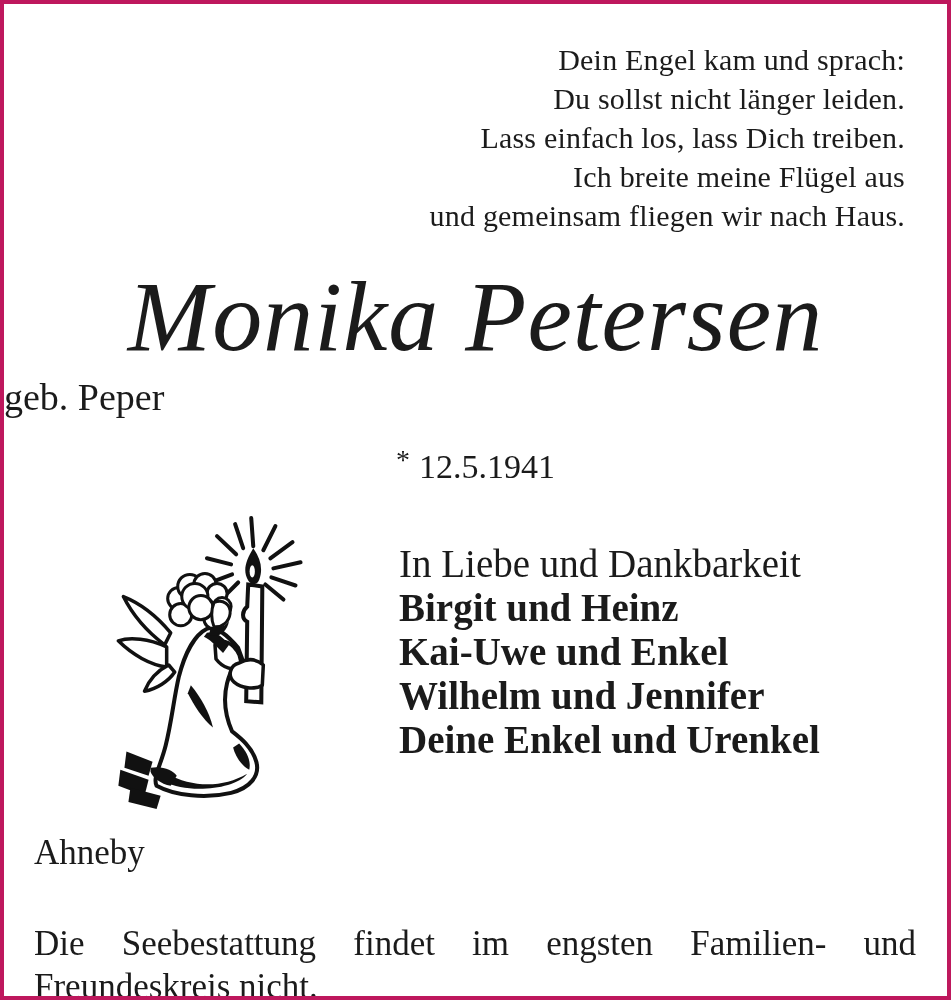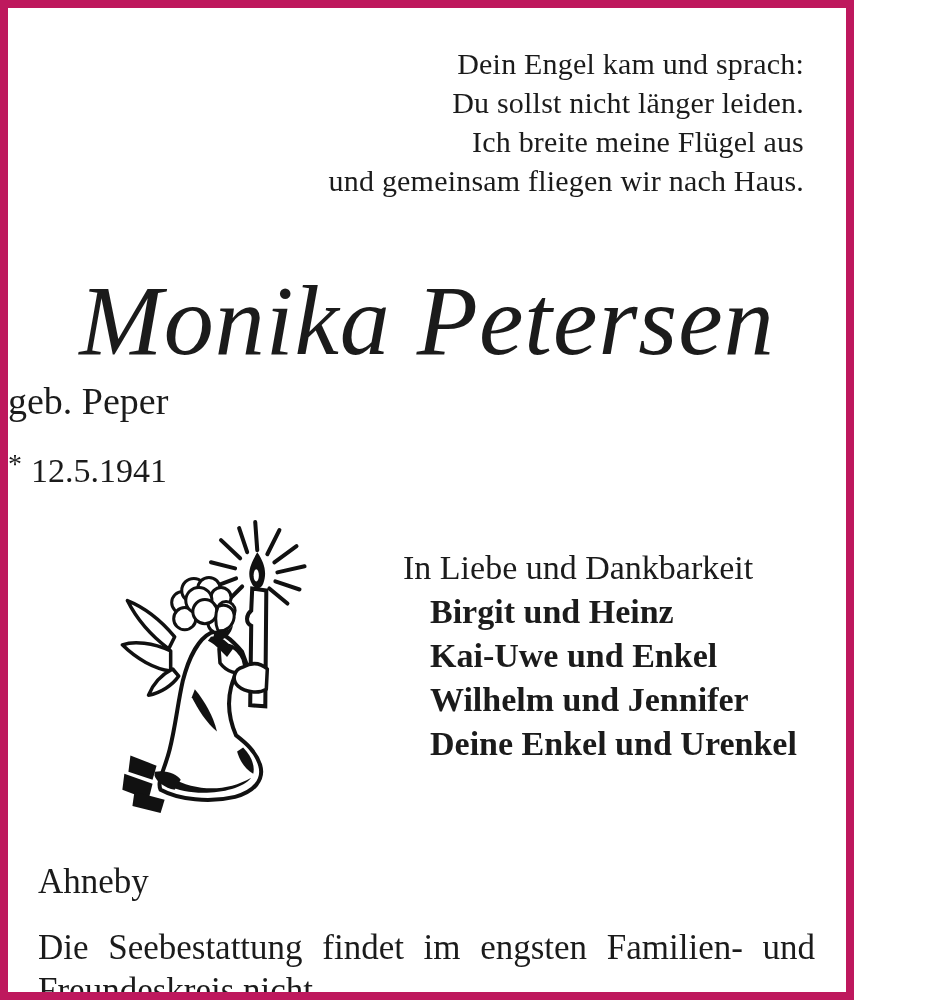--- a/index.html
+++ b/index.html
@@ -2,25 +2,25 @@
 <html lang="de"><head>
 <meta charset="utf-8">
 <style>
   html, body {
     margin: 0;
     padding: 0;
     background: #ffffff;
   }
   .page {
     position: relative;
-    width: 854px;
+    width: 951px;
     height: 1000px;
     background: #ffffff;
     box-sizing: border-box;
-    border: 8px solid #be185d;
+    border: 4px solid #be185d;
     overflow: hidden;
     font-family: "Liberation Serif", "DejaVu Serif", serif;
     color: #1b1b1b;
   }
 
   
   .poem {
     position: absolute;
     top: 36px;
     right: 42px;
@@ -57,21 +57,20 @@
   .dates {
     position: absolute;
     top: 436px;
     left: 0;
     width: 100%;
     display: flex;
     justify-content: center;
     gap: 48px;
     font-size: 34px;
     line-height: 40px;
-    flex-direction: column;
   }
   .date-item { white-space: nowrap; }
   .date-symbol {
     display: inline-block;
     font-size: 0.82em;
     vertical-align: 9px;
     margin-right: 9px;
   }
 
   
@@ -81,34 +80,33 @@
     top: 510px;
     width: 212px;
     height: 302px;
   }
 
   
   .mourners {
     position: absolute;
     left: 395px;
     top: 538px;
-    font-size: 34px;
+    font-size: 39px;
     line-height: 44px;
     font-family: Liberation Serif, serif;
   }
-  .mourners .names { font-weight: bold; margin-left: 27px; }
+  .mourners .names { font-weight: bold; }
 
   
   .location {
     position: absolute;
     left: 30px;
     top: 828px;
     font-size: 35px;
     line-height: 42px;
-    margin-top: 25px;
   }
   .notice {
     position: absolute;
     left: 30px;
     right: 31px;
     top: 886px;
     font-size: 35px;
     line-height: 43px;
   }
   .notice .justified {
@@ -120,20 +118,21 @@
   .notice .plain { display: block; }
 </style>
 </head>
 <body>
 
 <div class="page">
 
   <div class="poem">
     <div>Dein Engel kam und sprach:</div>
     <div>Du sollst nicht länger leiden.</div>
+    <div>Lass einfach los, lass Dich treiben.</div>
     <div>Ich breite meine Flügel aus</div>
     <div>und gemeinsam fliegen wir nach Haus.</div>
   </div>
 
   <div class="name">Monika Petersen</div>
   <div class="maiden-name">geb. Peper</div>
 
   <div class="dates">
     <span class="date-item"><span class="date-symbol">*</span><span>12.5.1941</span></span>
   </div>

